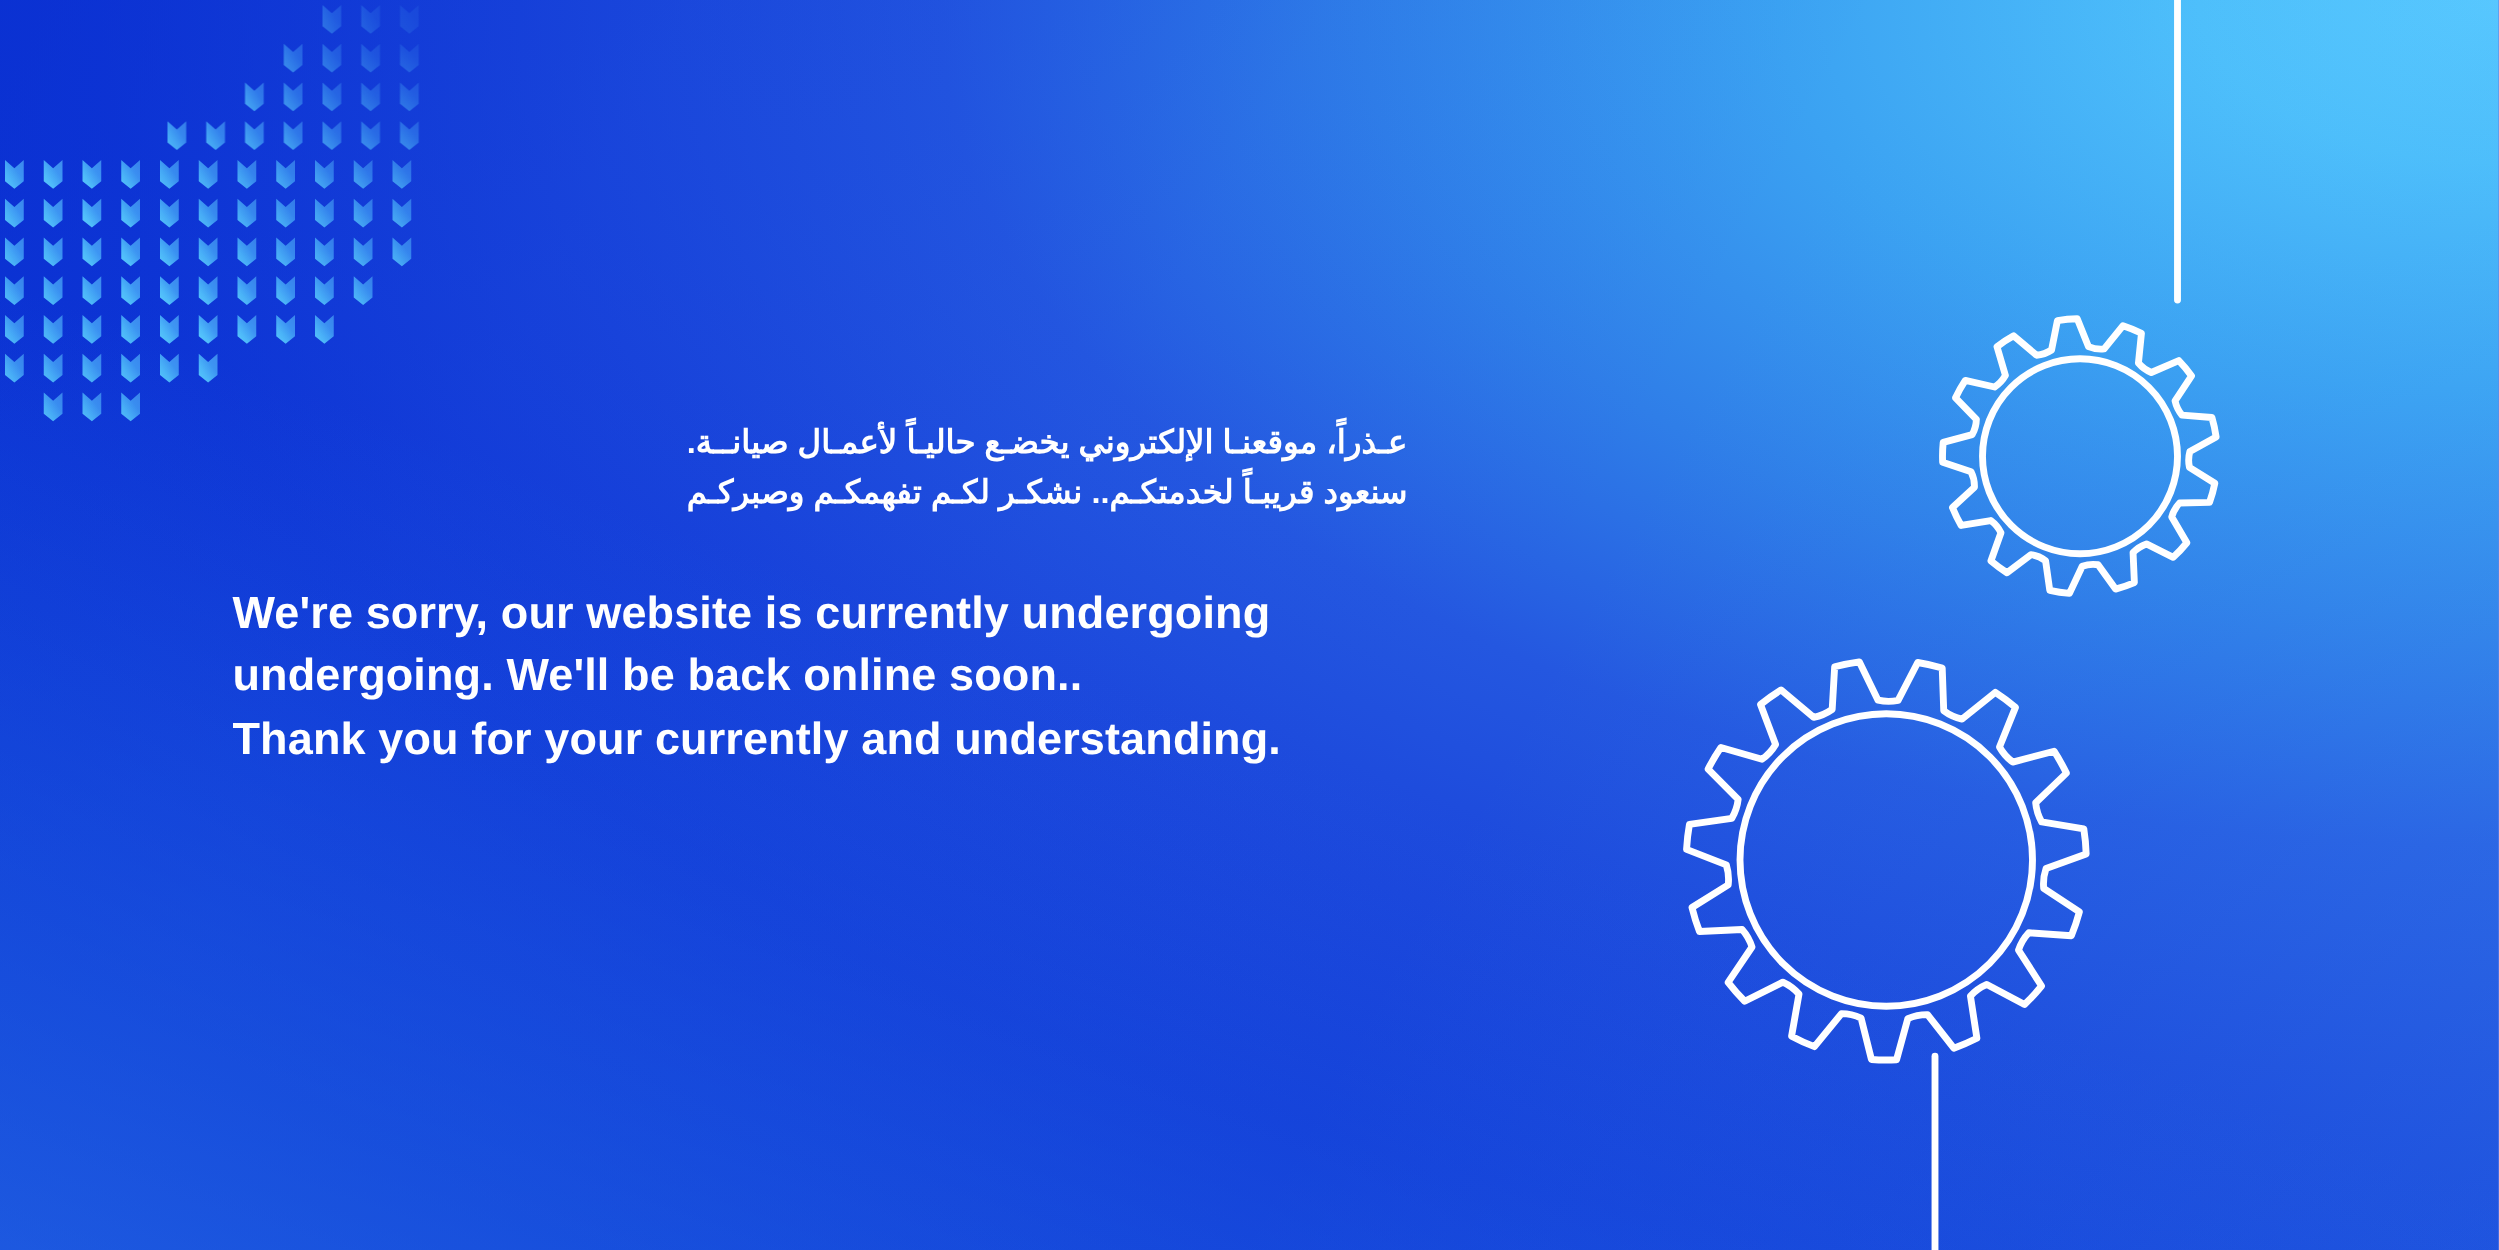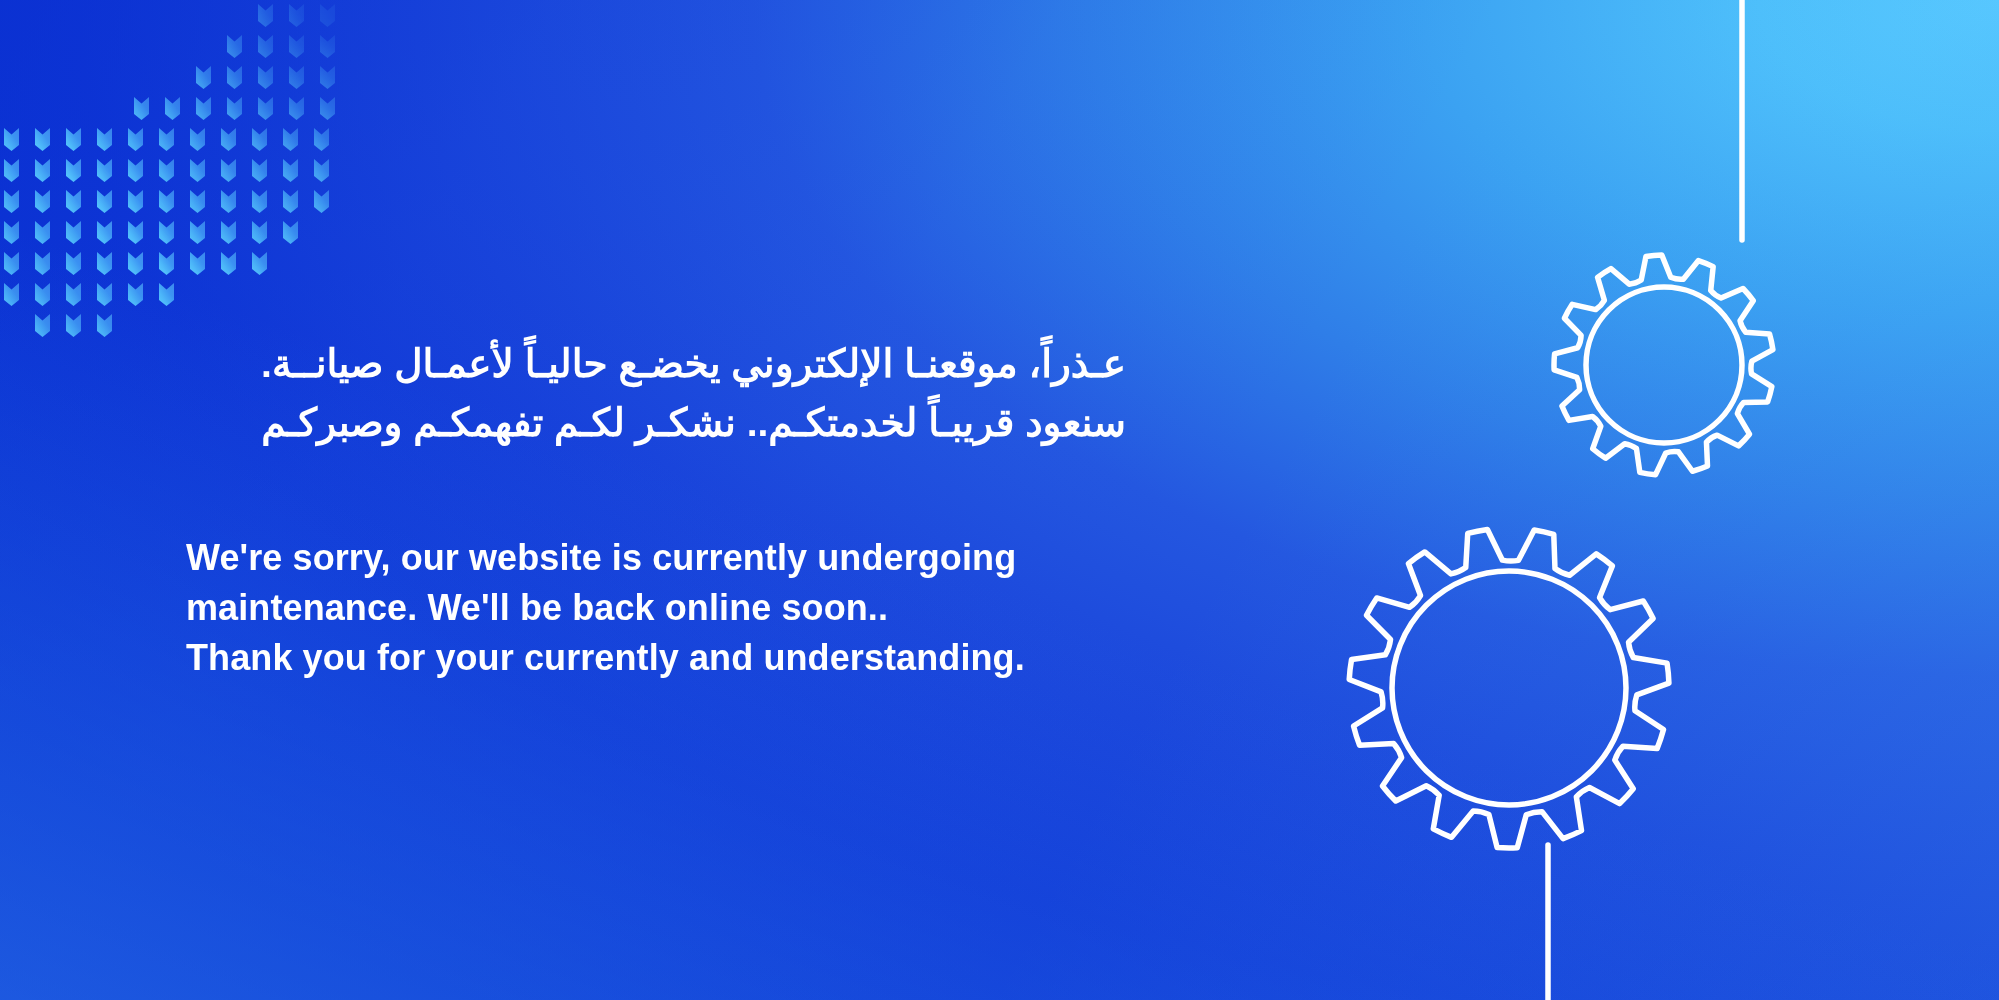--- a/index.html
+++ b/index.html
@@ -67,31 +67,31 @@
   .copy{
     position:absolute;
     left:186px;
     top:334px;
     width:1000px;
   }
   .ar-block{
     direction:rtl;
     text-align:right;
     color:#ffffff;
-    font-size:39px;
+    font-size:26px;
     line-height:1.52;
     font-weight:600;
     letter-spacing:0px;
     width:940px;
     text-shadow:0 1px 1px rgba(0,0,0,0.04);
   }
   .ar-line{ display:block; white-space:nowrap; }
 
   .en-block{
-    margin-top:80px;
+    margin-top:52px;
     color:#ffffff;
     font-size:36px;
     line-height:1.40;
     font-weight:700;
     letter-spacing:0.1px;
     text-align:left;
     direction:ltr;
   }
   .en-line{ display:block; white-space:nowrap; }
 </style>
@@ -259,19 +259,19 @@
 
   <div class="copy">
 
     <div class="ar-block">
       <span class="ar-line">عـذراً، موقعنـا الإلكتروني يخضـع حاليـاً لأعمـال صيانــة.</span>
       <span class="ar-line">سنعود قريبـاً لخدمتكـم.. نشكـر لكـم تفهمكـم وصبركـم</span>
     </div>
 
     <div class="en-block">
       <span class="en-line">We're sorry, our website is currently undergoing</span>
-      <span class="en-line">maintenance. We'll be back online soon..</span>
+      <span class="en-line">undergoing. We'll be back online soon..</span>
       <span class="en-line">Thank you for your currently and understanding.</span>
     </div>
 
   </div>
 
 </div>
 
 </body></html>

